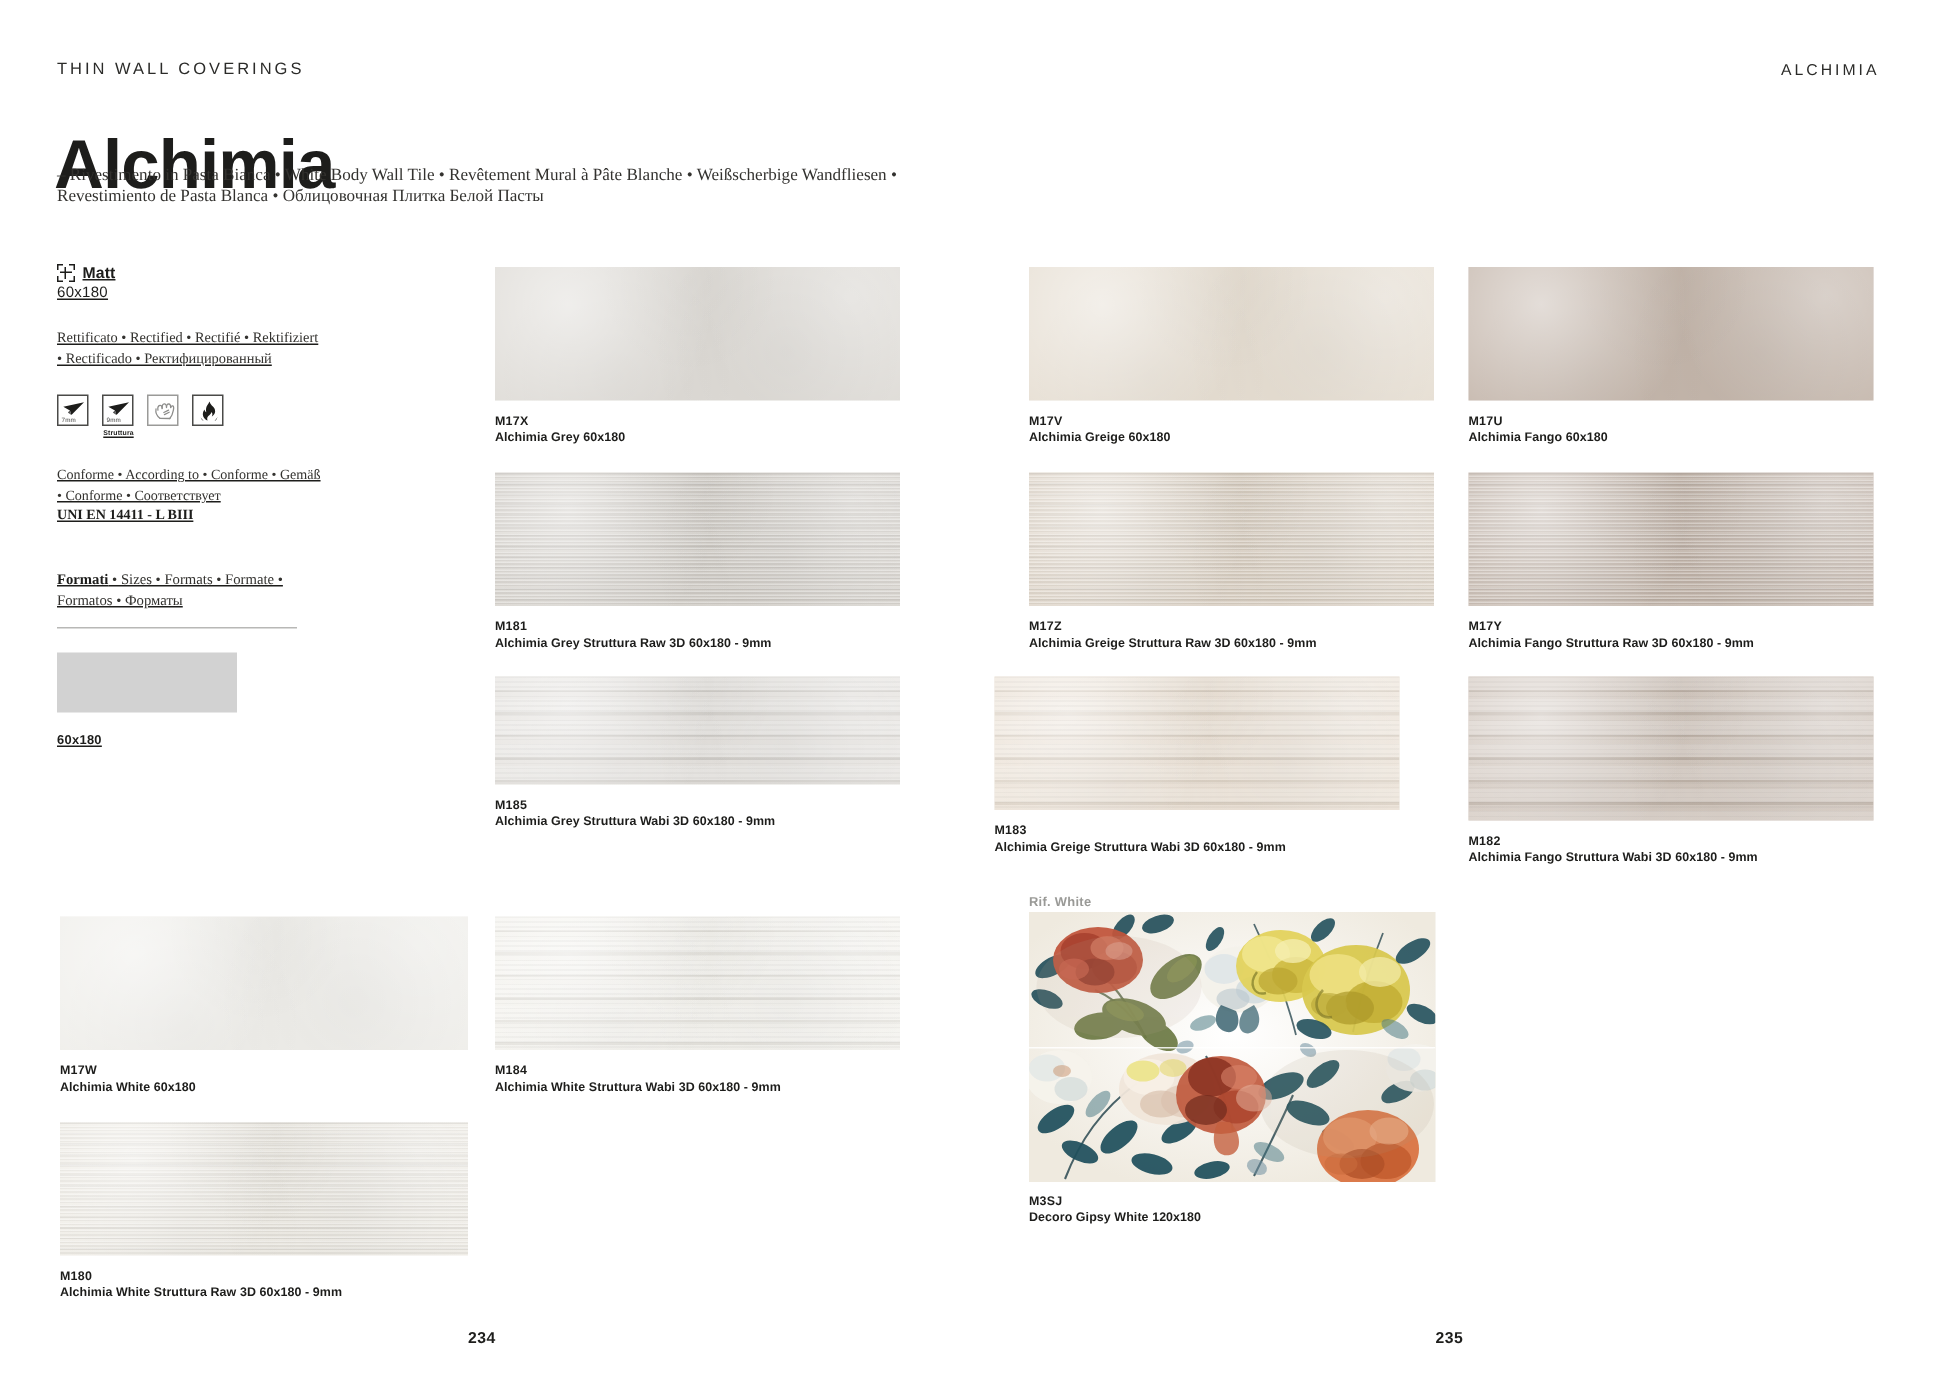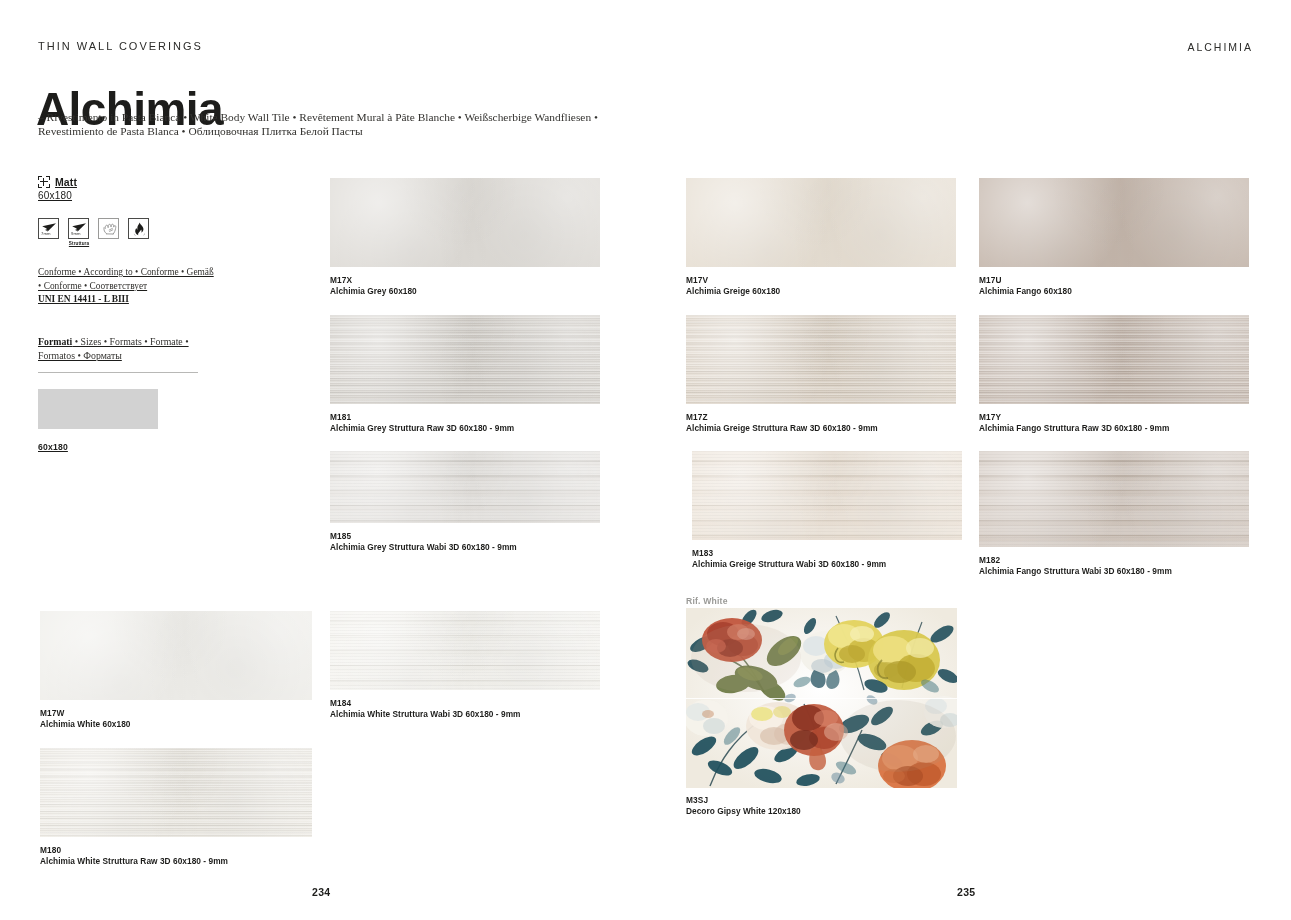--- a/index.html
+++ b/index.html
@@ -343,20 +343,21 @@
             <i class="bl-v"></i>
           <i class="br-h"></i>
             <i class="br-v"></i>
           <i class="cv"></i>
             <i class="ch"></i>
         </span>
         <span class="finish-name">Matt</span>
       </div>
       <div class="finish-size">60x180</div>
 
+      <div class="rectified">Rettificato • Rectified • Rectifié • Rektifiziert • Rectificado • Ректифицированный</div>
 
       <div class="pictos">
         <div class="picto">
           <div class="picto-box">
             <svg width="21" height="21" viewBox="0 0 21 21">
               <path d="M3.2 7.2 L17 4.2 L8.6 12.6 L7.6 9.6 Z" fill="#1d1d1b"></path>
               <path d="M7.6 9.6 L8.6 12.6 L6.2 11.0 Z" fill="#555"></path>
             </svg>
             <span class="picto-mm">7mm</span>
           </div>
@@ -490,21 +491,21 @@
       </div>
       <div class="tile-item" style="left: 330px; top: 451px; width: 270px; height: 72px;">
         <div class="tile-img surf-mottle" style="background: rgb(224, 221, 216);">
           <div class="surf-wabi"></div>
         </div>
         <div class="tile-cap">
           <div class="tile-code">M185</div>
           <div class="tile-desc">Alchimia Grey Struttura Wabi 3D 60x180 - 9mm</div>
         </div>
       </div>
-      <div class="tile-item" style="left: 692px; top: 451px; width: 270px; height: 89px;">
+      <div class="tile-item" style="left: 663px; top: 451px; width: 270px; height: 89px;">
         <div class="tile-img surf-mottle" style="background: rgb(232, 221, 207);">
           <div class="surf-wabi"></div>
         </div>
         <div class="tile-cap">
           <div class="tile-code">M183</div>
           <div class="tile-desc">Alchimia Greige Struttura Wabi 3D 60x180 - 9mm</div>
         </div>
       </div>
       <div class="tile-item" style="left: 979px; top: 451px; width: 270px; height: 96px;">
         <div class="tile-img surf-mottle" style="background: rgb(201, 188, 177);">
@@ -517,21 +518,21 @@
       </div>
       <div class="tile-item" style="left: 40px; top: 611px; width: 272px; height: 89px;">
         <div class="tile-img surf-mottle" style="background: rgb(239, 238, 234);">
           <div class="surf-plain"></div>
         </div>
         <div class="tile-cap">
           <div class="tile-code">M17W</div>
           <div class="tile-desc">Alchimia White 60x180</div>
         </div>
       </div>
-      <div class="tile-item" style="left: 330px; top: 611px; width: 270px; height: 79px;">
+      <div class="tile-item" style="left: 330px; top: 611px; width: 270px; height: 89px;">
         <div class="tile-img surf-mottle" style="background: rgb(241, 239, 233);">
           <div class="surf-wabi"></div>
         </div>
         <div class="tile-cap">
           <div class="tile-code">M184</div>
           <div class="tile-desc">Alchimia White Struttura Wabi 3D 60x180 - 9mm</div>
         </div>
       </div>
       <div class="tile-item" style="left: 40px; top: 748px; width: 272px; height: 89px;">
         <div class="tile-img surf-mottle" style="background: rgb(237, 234, 227);">

